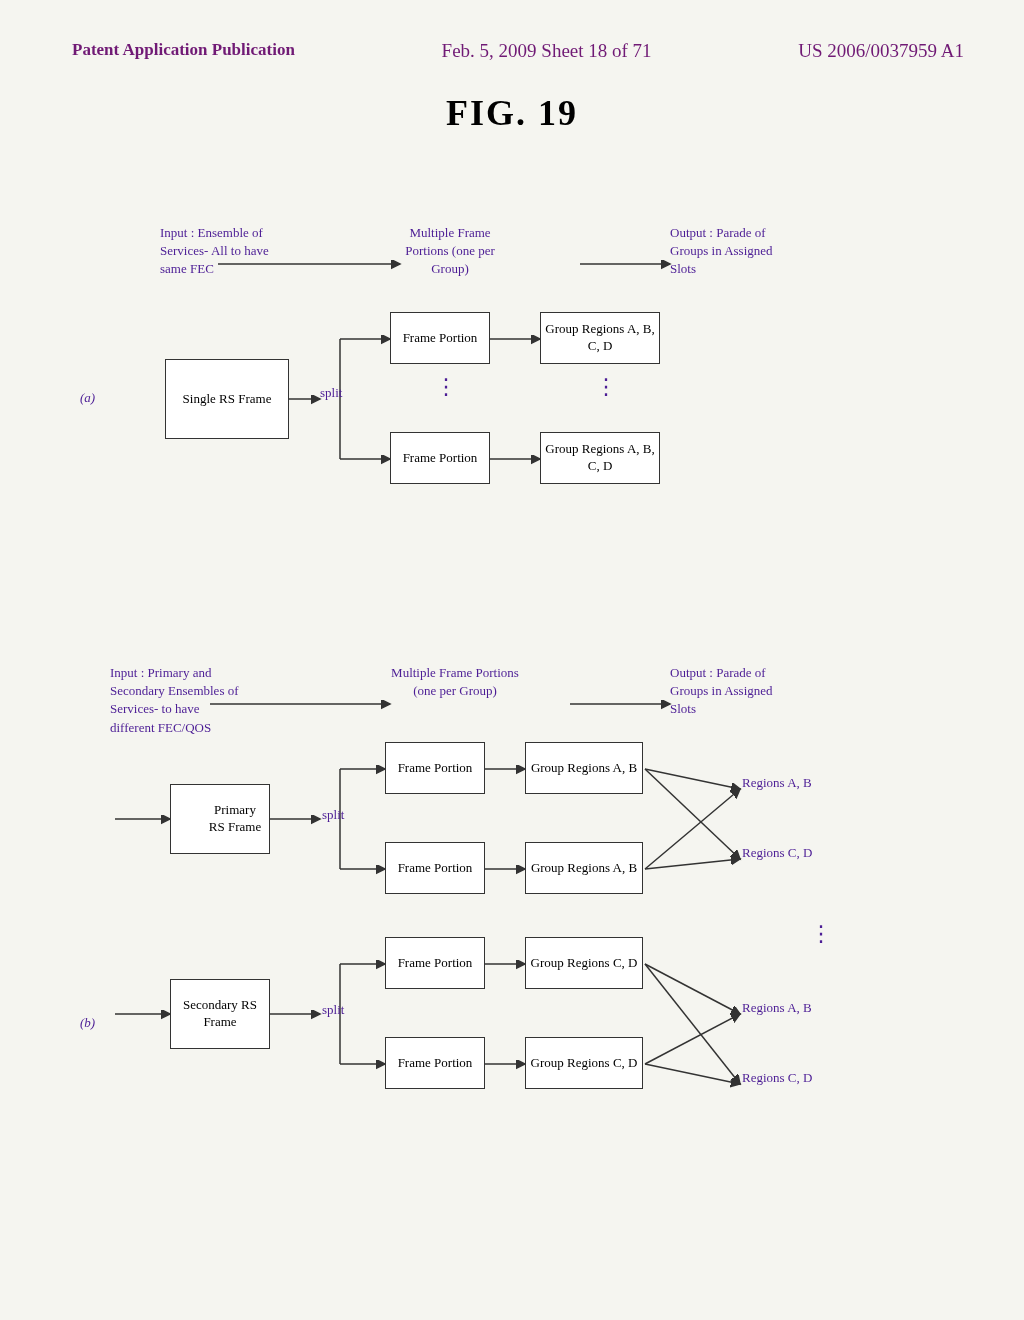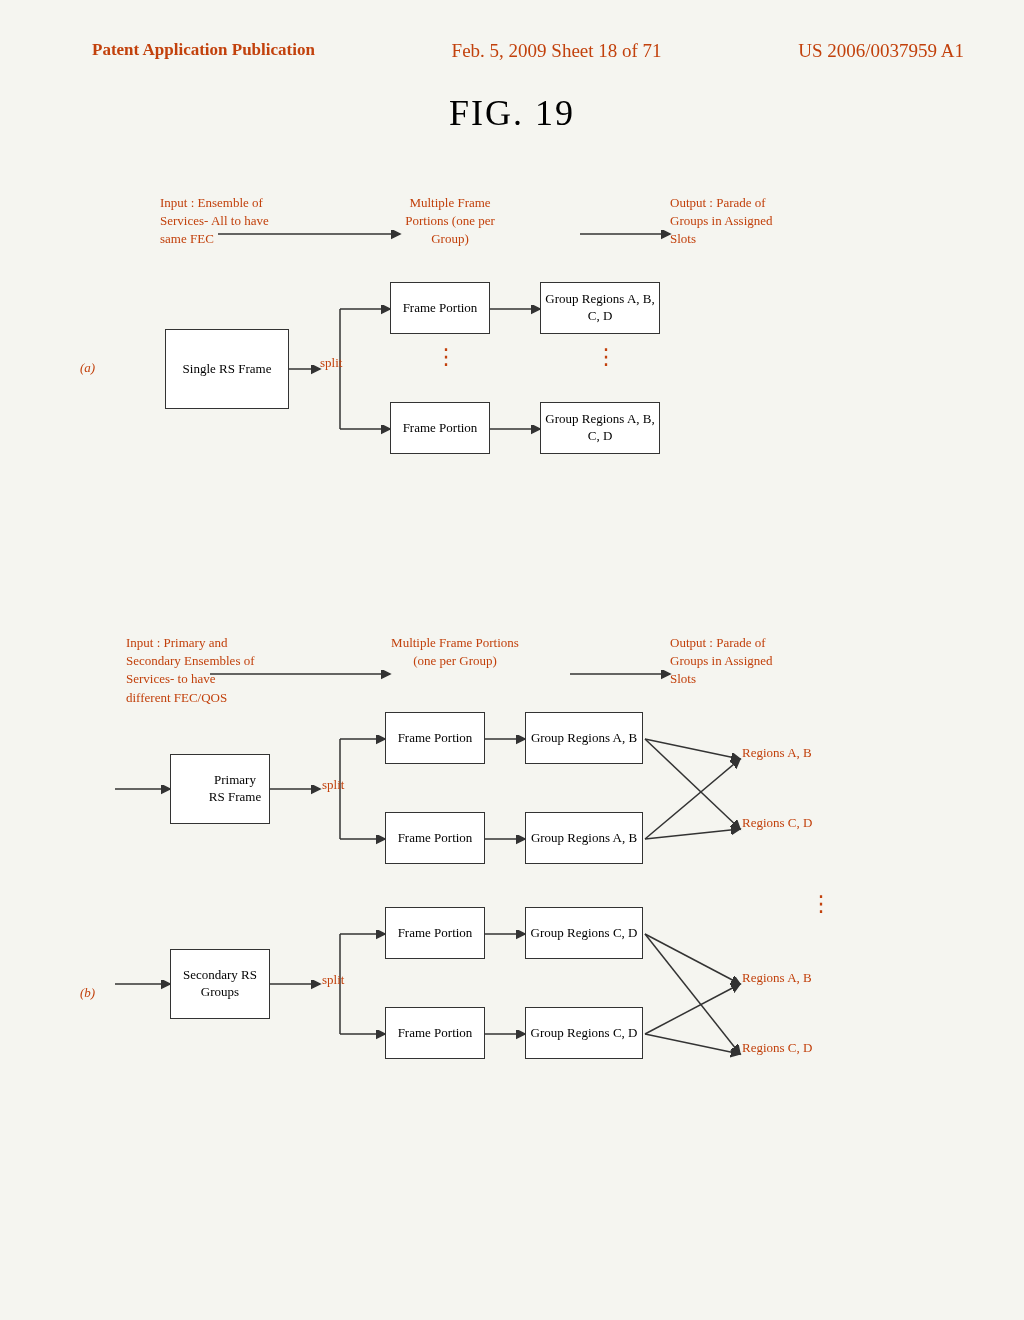--- a/index.html
+++ b/index.html
@@ -8,39 +8,40 @@
       height: 1320px;
       background: #f5f5f0;
       font-family: 'Times New Roman', Times, serif;
       position: relative;
       overflow: hidden;
     }
 
     .header {
       display: flex;
       justify-content: space-between;
-      padding: 40px 60px 20px 92px;
+      padding: 40px 60px 20px 72px;
       font-size: 15px;
-      color: #c2410c;
+      color: #701a75;
     }
 
     .header-left {
       font-weight: bold;
       font-size: 17px;
     }
 
     .header-center, .header-right {
       font-size: 19px;
     }
 
     .fig-title {
       text-align: center;
       font-size: 36px;
-      font-weight: normal;
+      font-weight: bold;
       margin-top: 10px;
+      margin-bottom: 30px;
       letter-spacing: 2px;
     }
 
     .diagram-area {
       padding: 0 50px;
       position: relative;
     }
 
     
     .section-a {
@@ -67,21 +68,21 @@
       font-size: 13px;
       padding: 4px;
       line-height: 1.3;
     }
 
     
     .text-block {
       position: absolute;
       font-size: 13px;
       line-height: 1.4;
-      color: #c2410c;
+      color: #4c1d95;
     }
 
     
     svg.arrows {
       position: absolute;
       top: 0; left: 0;
       width: 100%;
       height: 100%;
       pointer-events: none;
       overflow: visible;
@@ -225,39 +226,39 @@
 
       <line x1="595" y1="440" x2="690" y2="390" marker-end="url(#arr1)"></line>
 
       <line x1="595" y1="440" x2="690" y2="460" marker-end="url(#arr1)"></line>
 
       <line x1="160" y1="80" x2="340" y2="80" marker-end="url(#arr1)"></line>
 
       <line x1="520" y1="80" x2="620" y2="80" marker-end="url(#arr1)"></line>
     </svg>
 
-    <div class="text-block" style="left:60px; top:40px; width:130px;margin-left:16px;">Input : Primary
+    <div class="text-block" style="left:60px; top:40px; width:130px;">Input : Primary
 and Secondary
 Ensembles of
 Services- to have
 different FEC/QOS</div>
 
     <div class="text-block" style="left:340px; top:40px; width:130px; text-align:center;">Multiple Frame
 Portions
 (one per Group)</div>
 
     <div class="text-block" style="left:620px; top:40px; width:130px;">Output :
 Parade of Groups
 in Assigned Slots</div>
 
     <div class="box" style="left:120px; top:160px; width:100px; height:70px;padding-left:34px;">Primary RS
 Frame</div>
 
     <div class="box" style="left:120px; top:355px; width:100px; height:70px;">Secondary
-RS Groups</div>
+RS Frame</div>
 
     <div class="text-block" style="left:272px; top:182px;">split</div>
 
     <div class="text-block" style="left:272px; top:377px;">split</div>
 
     <div class="box" style="left:335px; top:118px; width:100px; height:52px;">Frame Portion</div>
 
     <div class="box" style="left:335px; top:218px; width:100px; height:52px;">Frame Portion</div>
 
     <div class="box" style="left:335px; top:313px; width:100px; height:52px;">Frame Portion</div>

